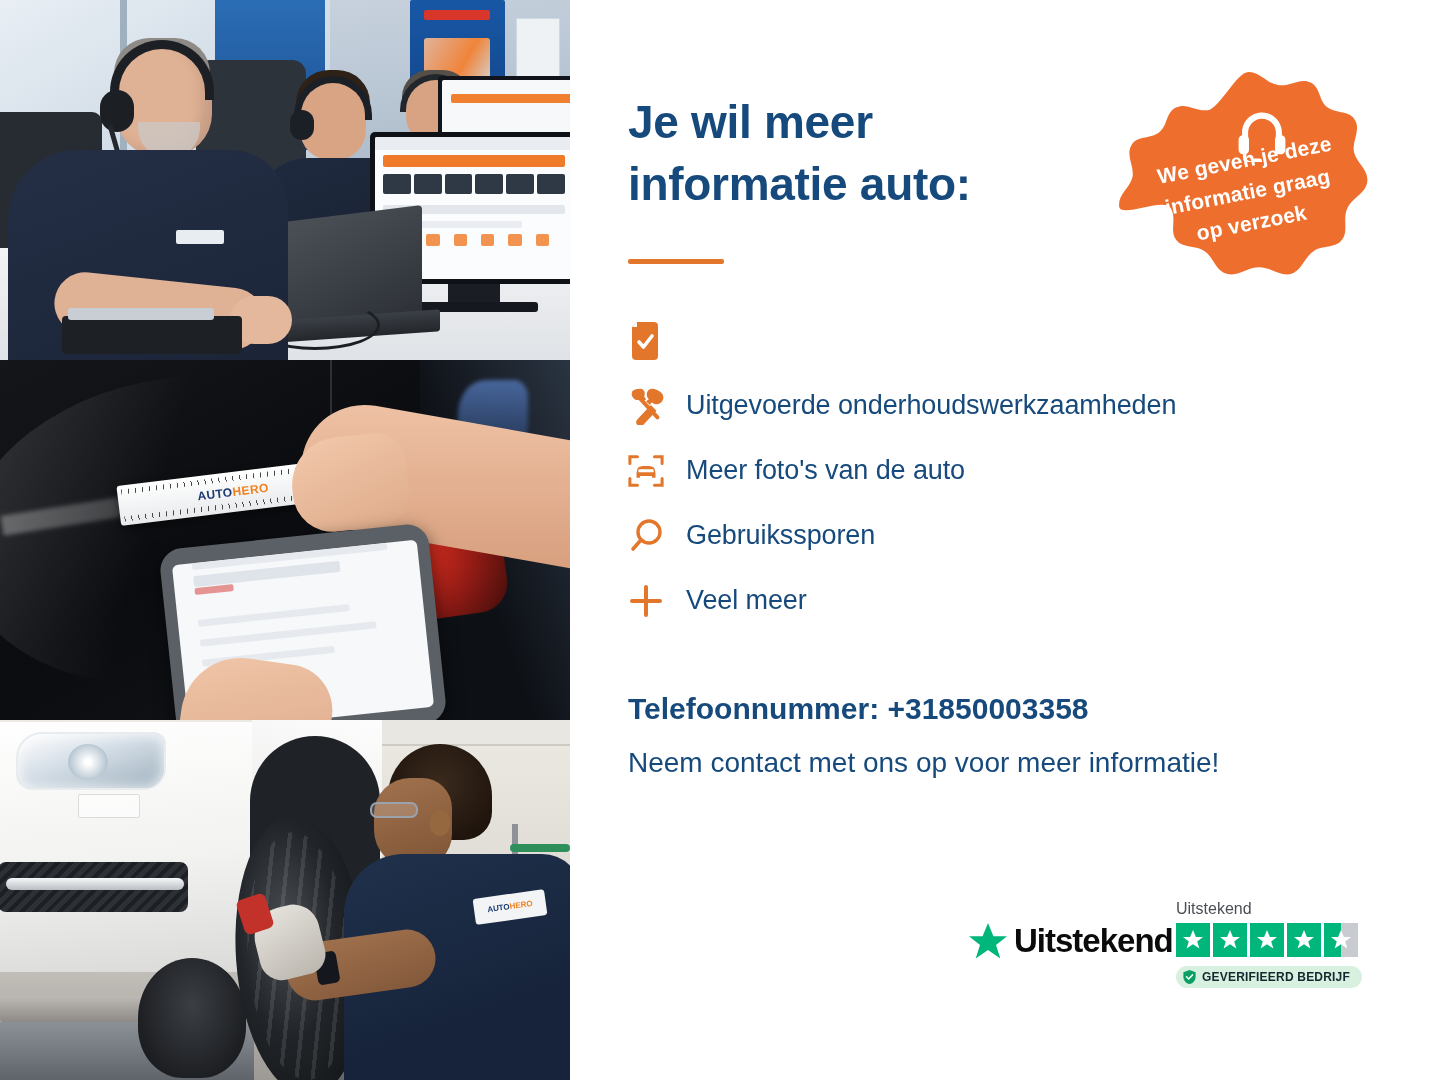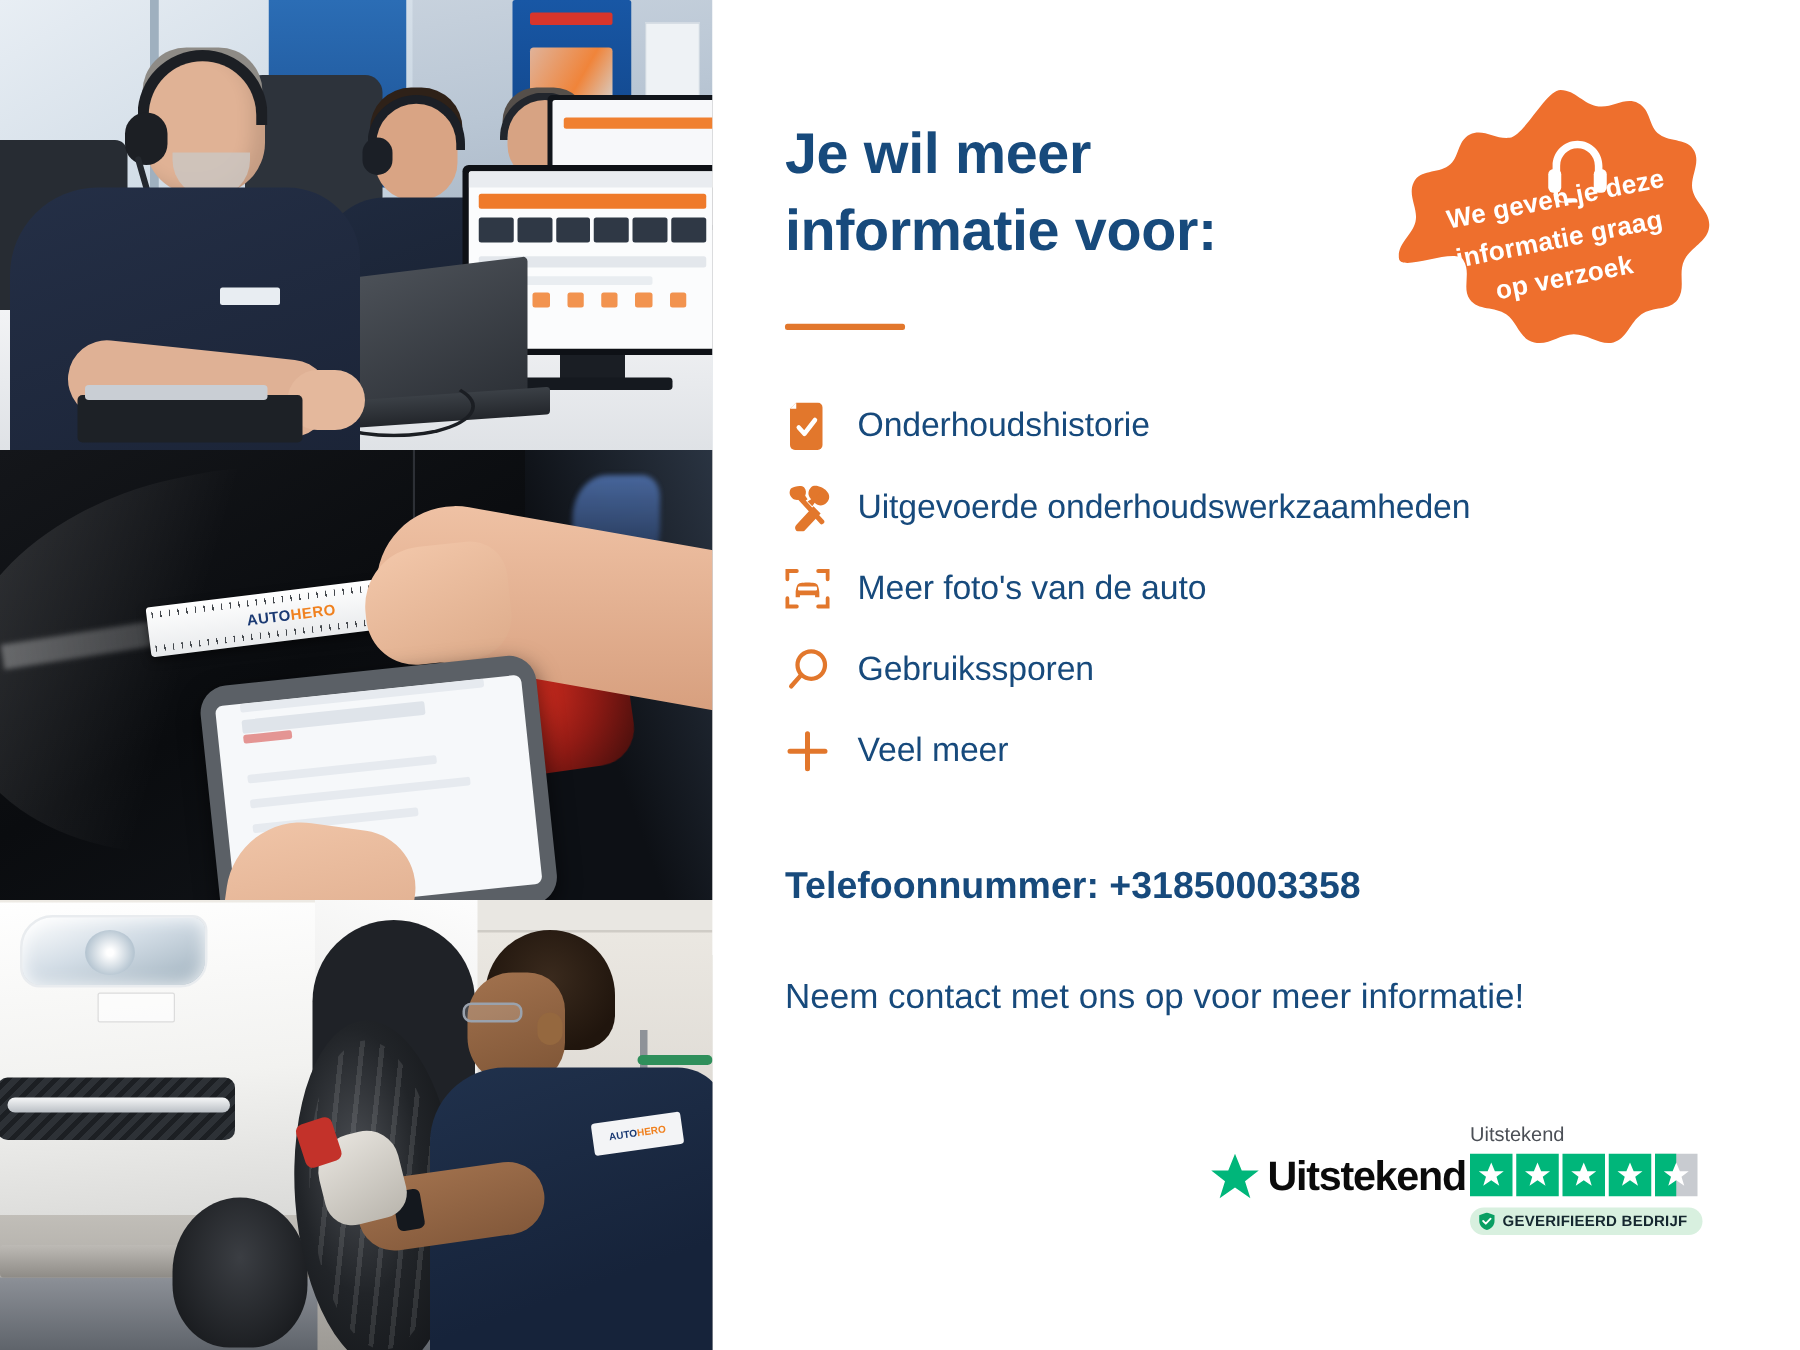--- a/index.html
+++ b/index.html
@@ -409,21 +409,21 @@
   .features { position:absolute; left:58px; top:308px; width:760px; }
   .frow { display:flex; align-items:center; height:65px; }
   .frow .ico { width:58px; flex:0 0 58px; display:flex; align-items:center; justify-content:flex-start; }
   .frow .ftxt { font-size:27px; color:#174A7C; letter-spacing:-.1px; }
 
   
   .phone {
     position:absolute; left:58px; top:692px; font-size:30px; font-weight:bold; color:#174A7C;
   }
   .copy {
-    position:absolute; left:58px; top:776px; font-size:28px; line-height:1.47; color:#174A7C;
+    position:absolute; left:58px; top:742px; font-size:28px; line-height:1.47; color:#174A7C;
   }
 
   
   .tp { position:absolute; left:398px; top:900px; width:400px; height:112px; }
   .tp .logo { position:absolute; left:0; top:22px; display:flex; align-items:center; gap:6px; }
   .tp .logo .wm { font-size:33px; font-weight:bold; color:#0b0b0b; letter-spacing:-1px; }
   .tp .right { position:absolute; left:208px; top:0; width:192px; }
   .tp .rating { font-size:16px; color:#4b4f56; margin-bottom:5px; }
   .tp .stars { display:flex; gap:3px; }
   .tp .stars .sq { width:34px; height:34px; background:#00B67A; display:flex; align-items:center; justify-content:center; position:relative; }
@@ -582,21 +582,21 @@
           <div class="tool"></div>
       </div>
     </div>
 
   </div>
 
   <div class="content">
 
     <div class="headline">
       <div>Je wil meer</div>
-      <div>informatie voor:</div>
+      <div>informatie auto:</div>
     </div>
     <div class="rule"></div>
 
     <div class="badge">
       <svg viewBox="0 0 200 200" aria-hidden="true">
         <path fill="#EE6F2D" d="M100 3c9 0 14 9 23 10s16-6 24-2 6 14 13 19 17 2 21 10-3 16-1 24 11 13 10 22-11 12-15 20 1 17-4 24-15 4-22 9-9 15-17 17-15-5-24-5-15 7-24 5-10-12-17-17-17-2-22-9 1-16-4-24S3 114 2 105s8-14 10-22-5-16-1-24 14-5 21-10 5-15 13-19 15 3 24 2S91 3 100 3Z"></path>
       </svg>
       <svg class="headset" viewBox="0 0 64 60">
         <path d="M32 3C19.3 3 9 13.3 9 26v11h7V26c0-8.8 7.2-16 16-16s16 7.2 16 16v11h7V26C55 13.3 44.7 3 32 3Z" fill="#ffffff"></path>
         <rect x="5" y="29" width="12" height="22" rx="5" fill="#ffffff"></rect>
@@ -614,21 +614,20 @@
     <div class="features">
 
       <div class="frow">
         <span class="ico">
           <svg width="34" height="38" viewBox="0 0 34 38">
             <path d="M9 0h17a4 4 0 0 1 4 4v30a4 4 0 0 1-4 4H8a4 4 0 0 1-4-4V5l5-5Z" fill="#E2772C"></path>
             <path d="M9 0v5H4l5-5Z" fill="#ffffff"></path>
             <path d="M11 20l4.5 5L24 14" stroke="#ffffff" stroke-width="3.6" fill="none" stroke-linecap="round" stroke-linejoin="round"></path>
           </svg>
         </span>
-        <span class="ftxt">Onderhoudshistorie</span>
       </div>
 
       <div class="frow">
         <span class="ico">
           <svg width="38" height="38" viewBox="0 0 40 40">
             <g stroke="#E2772C" stroke-width="4.2" fill="none" stroke-linecap="round">
               <path d="M9 8l22 24"></path>
             </g>
             <path d="M5 4c-2 3-1 6 1 8s5 2 7 1l2 3 4-3-2-3c1-2 1-5-1-7S8 2 5 4Z" fill="#E2772C"></path>
             <path d="M35 8c3 3 3 7 0 10s-7 3-10 0l-2 3-4-4 3-2c-3-3-3-7 0-10s10-0 13 3Z" fill="#E2772C" transform="translate(0,-2)"></path>

